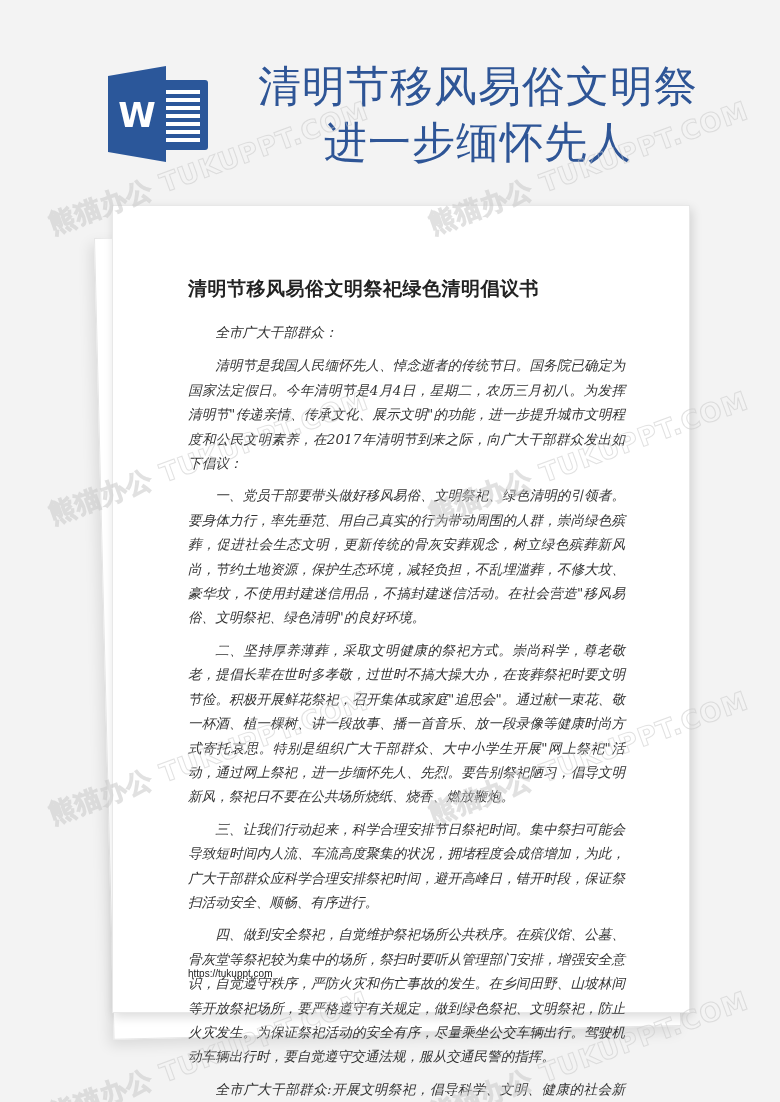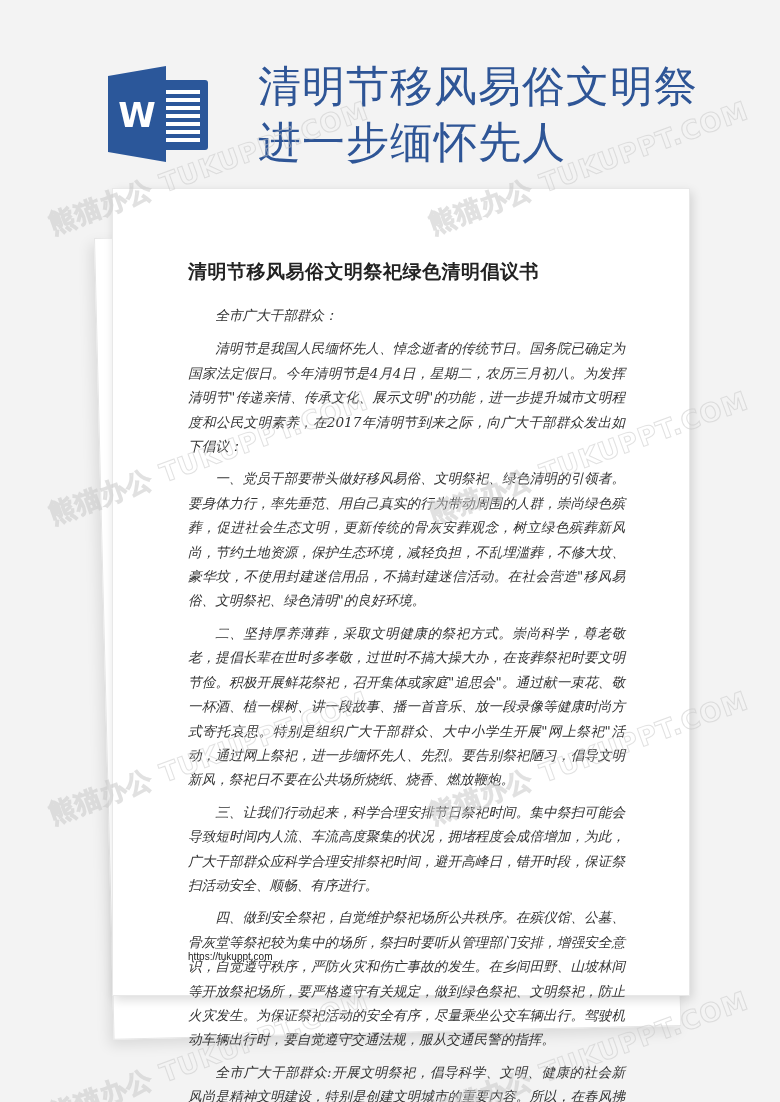--- a/index.html
+++ b/index.html
@@ -7,37 +7,37 @@
     width:780px; height:1102px; overflow:hidden; position:relative;
     background:#f3f3f3;
     font-family:"DejaVu Serif", "Liberation Serif", serif;
   }
   .word-icon { position:absolute; left:108px; top:66px; width:100px; height:96px; }
   .hero-title {
     position:absolute; left:258px; top:58px; width:440px;
     font-family:"DejaVu Sans", "Liberation Sans", sans-serif;
     font-size:43px; line-height:56px; color:#2e5596; letter-spacing:1px;
   }
-  .hero-title div { white-space:nowrap; }
+  .hero-title div { white-space:nowrap;text-align:center; }
   .watermark {
     position:absolute; font-family:"DejaVu Sans","Liberation Sans",sans-serif;
     font-size:26px; font-weight:bold; color:rgba(255,255,255,0.0);
     -webkit-text-stroke:1px rgba(200,200,200,0.55);
     transform:rotate(-20deg); white-space:nowrap; pointer-events:none; z-index:5;
     letter-spacing:1px;
   }
   .back-page {
     position:absolute; left:94px; top:238px; width:566px; height:800px;
     background:#ffffff;
     box-shadow:-4px 6px 14px rgba(0,0,0,0.10);
     transform:rotate(-1.4deg); transform-origin:left top;
     border:1px solid #e6e6e6;
   }
   .front-page {
-    position:absolute; left:112px; top:188px; width:578px; height:808px;
+    position:absolute; left:112px; top:205px; width:578px; height:808px;
     background:#ffffff;
     box-shadow:2px 4px 10px rgba(0,0,0,0.14);
     border:1px solid #e8e8e8;
     box-sizing:border-box;
   }
   .doc-title {
     position:absolute; left:75px; top:70px;
     font-size:19px; font-weight:bold; color:#222; letter-spacing:0.5px;
     font-family:"DejaVu Serif","Liberation Serif",serif;
   }

